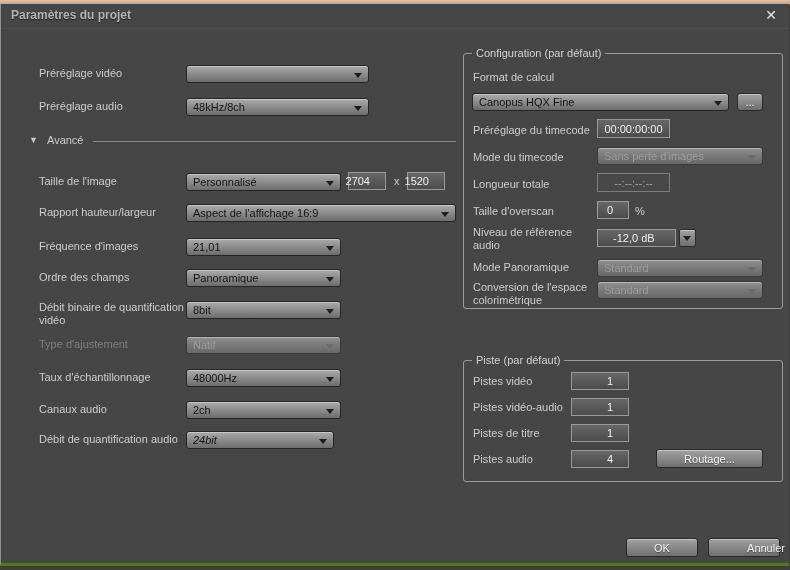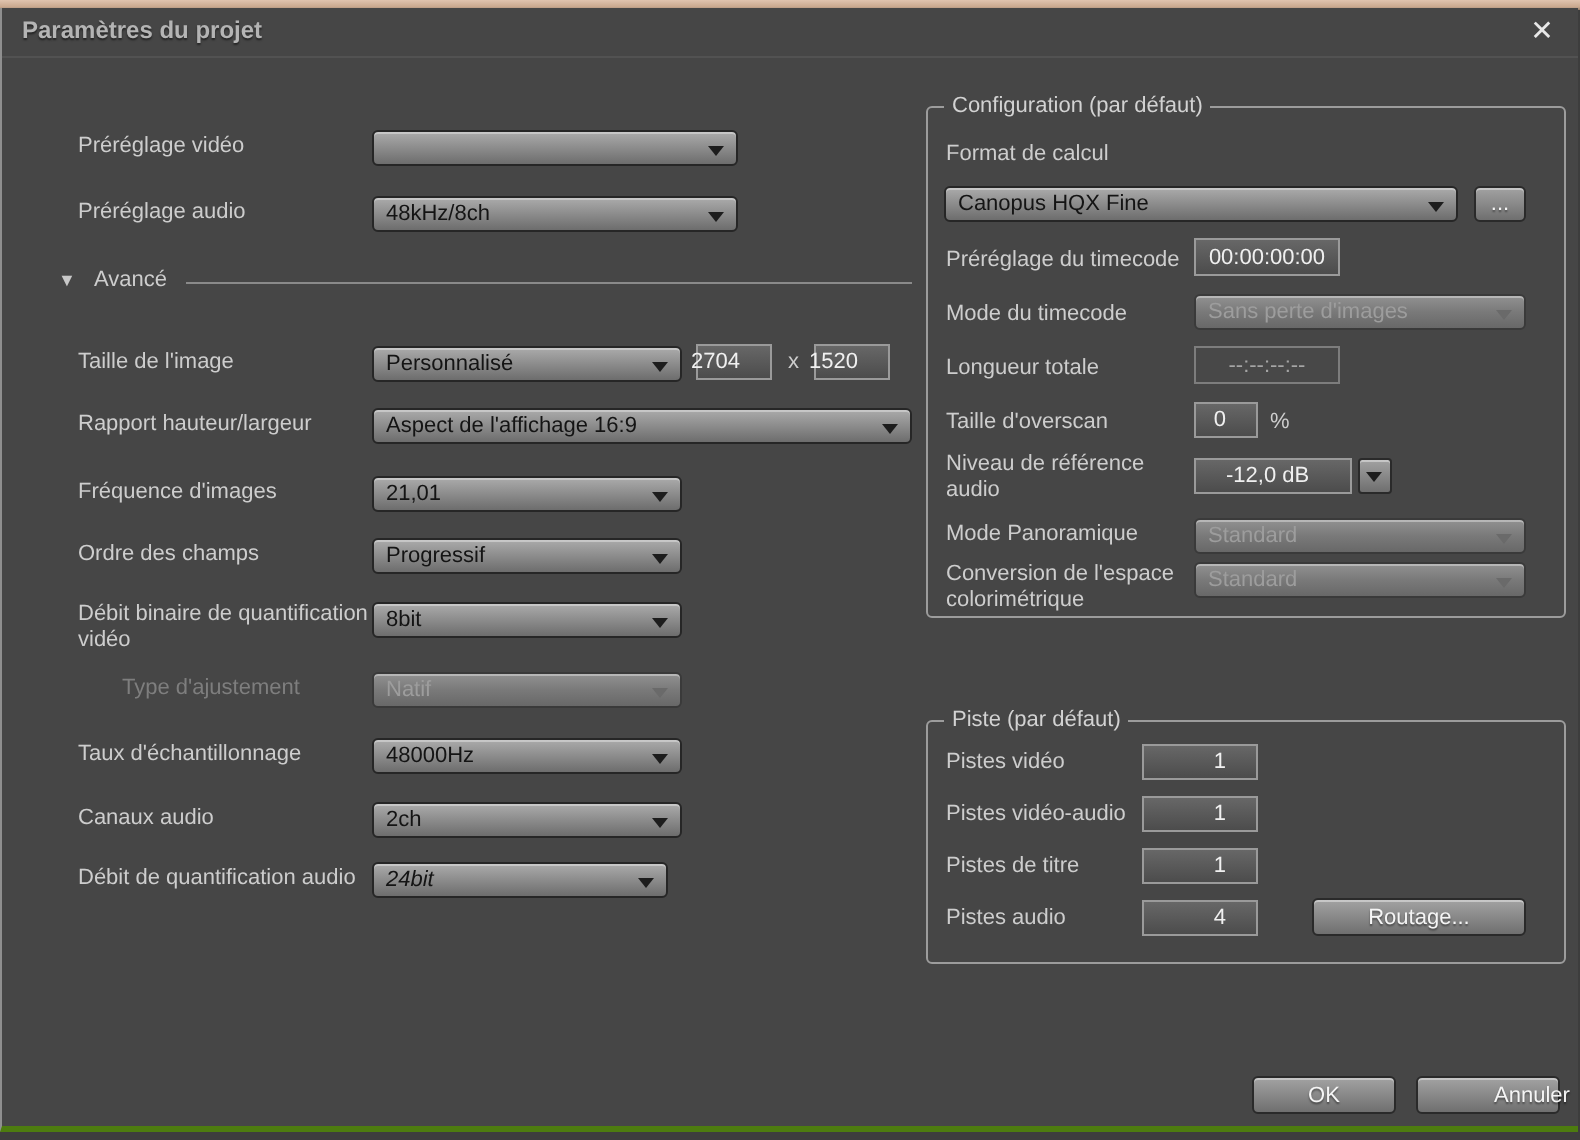--- a/index.html
+++ b/index.html
@@ -147,31 +147,31 @@
   </div>
 
   <span class="lbl" style="left:38px;top:236px;">Fréquence d'images</span>
   <div class="dd" style="left:185px;top:234px;width:155px;">
     <span>21,01</span>
     <span class="arr"></span>
   </div>
 
   <span class="lbl" style="left:38px;top:267px;">Ordre des champs</span>
   <div class="dd" style="left:185px;top:265px;width:155px;">
-    <span>Progressif</span>
+    <span>Panoramique</span>
     <span class="arr"></span>
   </div>
 
   <span class="lbl wrap" style="left:38px;top:297px;width:150px;">Débit binaire de quantification vidéo</span>
   <div class="dd" style="left:185px;top:297px;width:155px;">
     <span>8bit</span>
     <span class="arr"></span>
   </div>
 
-  <span class="lbl disabled" style="left:38px;top:334px;margin-left:22px;">Type d'ajustement</span>
+  <span class="lbl disabled" style="left:38px;top:334px;">Type d'ajustement</span>
   <div class="dd disabled" style="left:185px;top:332px;width:155px;">
     <span>Natif</span>
     <span class="arr"></span>
   </div>
 
   <span class="lbl" style="left:38px;top:367px;">Taux d'échantillonnage</span>
   <div class="dd" style="left:185px;top:365px;width:155px;">
     <span>48000Hz</span>
     <span class="arr"></span>
   </div>

